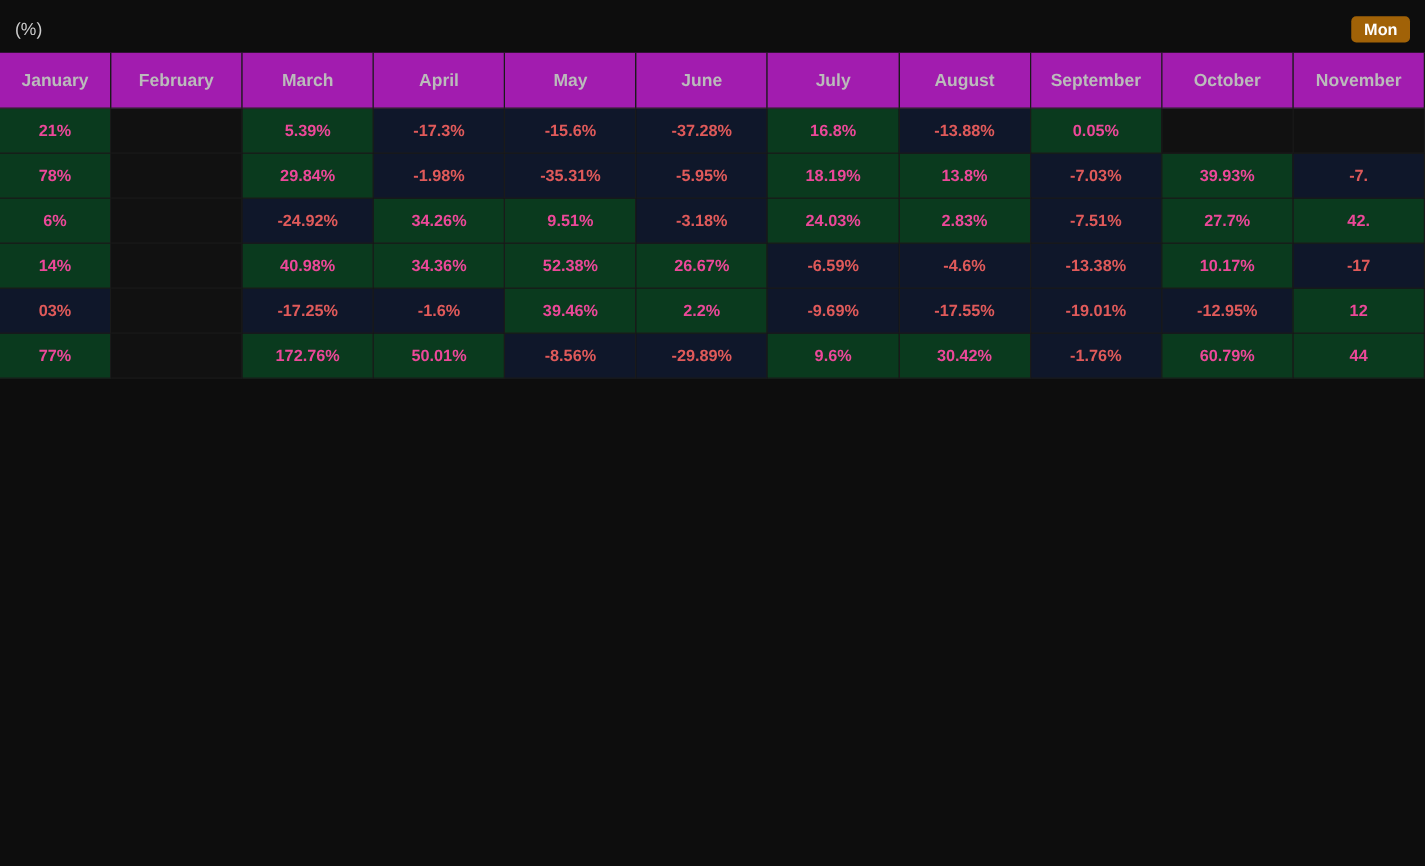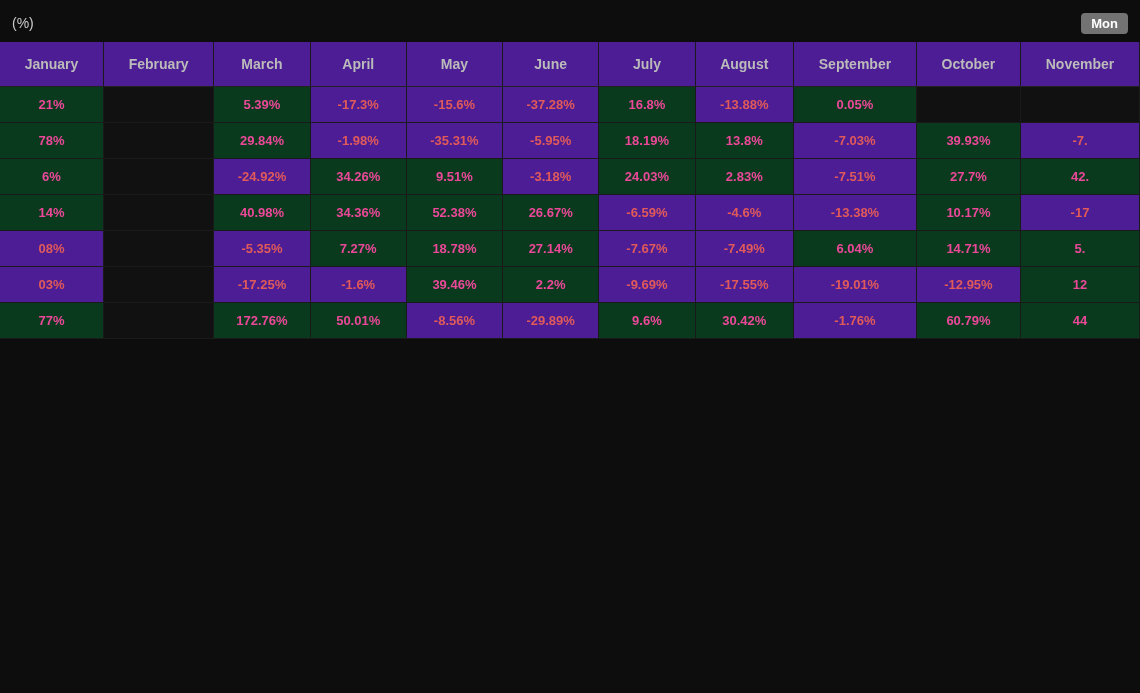--- a/index.html
+++ b/index.html
@@ -20,21 +20,21 @@
       padding: 8px 12px 4px 12px;
       height: 42px;
     }
 
     .top-title {
       font-size: 14px;
       color: #ccc;
     }
 
     .type-badge {
-      background: #737373;
+      background: #a16207;
       color: #fff;
       padding: 3px 10px;
       border-radius: 4px;
       font-size: 13px;
       font-weight: bold;
     }
 
     .table-wrapper {
       overflow-x: auto;
       overflow-y: auto;
@@ -42,46 +42,46 @@
       height: 651px;
     }
 
     table {
       border-collapse: collapse;
       width: 100%;
       min-width: 1100px;
     }
 
     thead th {
-      background: #4c1d95;
+      background: #a21caf;
       color: #bbb;
       font-weight: 600;
       font-size: 14px;
-      padding: 14px 24px;
+      padding: 14px 8px;
       border-bottom: 1px solid #222;
       border-right: 1px solid #1a1a1a;
       white-space: nowrap;
     }
 
     tbody td {
       text-align: center;
       padding: 10px 8px;
       font-size: 13px;
       font-weight: 600;
       border-right: 1px solid #1a1a1a;
       border-bottom: 1px solid #1a1a1a;
       white-space: nowrap;
     }
 
     .pos {
       background: #0a3a1e;
       color: #ec4899;
     }
     .neg {
-      background: #4c1d95;
+      background: #0f172a;
       color: #e05a5a;
     }
     .empty {
       background: #111;
       color: transparent;
     }
   </style>
 </head>
 <body>
 
@@ -154,33 +154,20 @@
           <td class="pos">34.36%</td>
           <td class="pos">52.38%</td>
           <td class="pos">26.67%</td>
           <td class="neg">-6.59%</td>
           <td class="neg">-4.6%</td>
           <td class="neg">-13.38%</td>
           <td class="pos">10.17%</td>
           <td class="neg">-17</td>
         </tr>
         <tr>
-          <td class="neg">08%</td>
-          <td class="empty"></td>
-          <td class="neg">-5.35%</td>
-          <td class="pos">7.27%</td>
-          <td class="pos">18.78%</td>
-          <td class="pos">27.14%</td>
-          <td class="neg">-7.67%</td>
-          <td class="neg">-7.49%</td>
-          <td class="pos">6.04%</td>
-          <td class="pos">14.71%</td>
-          <td class="pos">5.</td>
-        </tr>
-        <tr>
           <td class="neg">03%</td>
           <td class="empty"></td>
           <td class="neg">-17.25%</td>
           <td class="neg">-1.6%</td>
           <td class="pos">39.46%</td>
           <td class="pos">2.2%</td>
           <td class="neg">-9.69%</td>
           <td class="neg">-17.55%</td>
           <td class="neg">-19.01%</td>
           <td class="neg">-12.95%</td>

